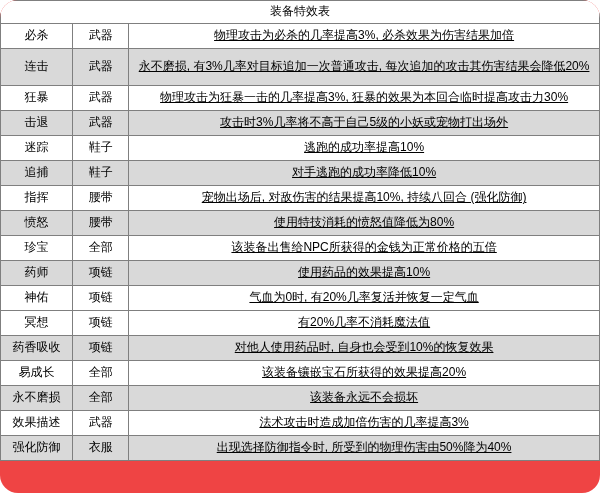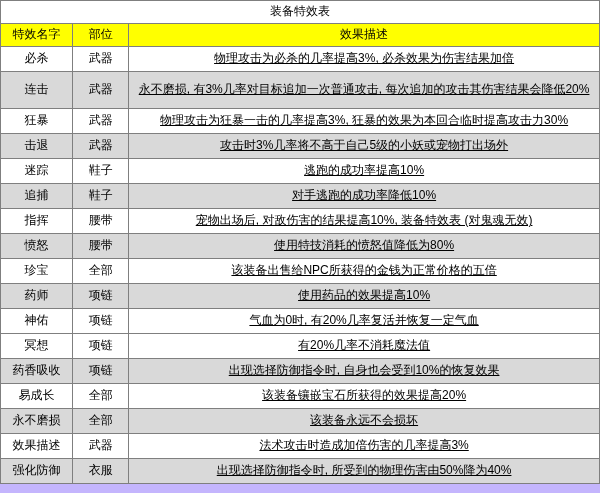--- a/index.html
+++ b/index.html
@@ -9,22 +9,23 @@
   }
   body {
     font-family: "Liberation Sans", "DejaVu Sans", sans-serif;
     font-size: 12px;
     color: #000000;
   }
   .sheet {
     width: 600px;
     height: 493px;
     box-sizing: border-box;
-    background: #c4b5fd;
+    background: #ef4444;
     overflow: hidden;
+    border-radius: 18px;
   }
   table.equip-table {
     border-collapse: collapse;
     width: 600px;
     table-layout: fixed;
   }
   table.equip-table td {
     border: 1px solid #7f7f7f;
     padding: 0 2px;
     vertical-align: middle;
@@ -60,25 +61,20 @@
   <table class="equip-table">
     <colgroup>
       <col class="col-name">
       <col class="col-part">
       <col class="col-desc">
     </colgroup>
     <tbody>
       <tr class="title-row">
         <td colspan="3">装备特效表</td>
       </tr>
-      <tr class="header-row">
-        <td>特效名字</td>
-        <td>部位</td>
-        <td>效果描述</td>
-      </tr>
 
       <tr class="row-white r-norm">
         <td>必杀</td>
         <td>武器</td>
         <td class="desc">物理攻击为必杀的几率提高3%, 必杀效果为伤害结果加倍</td>
       </tr>
       <tr class="row-gray r-tall">
         <td>连击</td>
         <td>武器</td>
         <td class="desc">永不磨损, 有3%几率对目标追加一次普通攻击, 每次追加的攻击其伤害结果会降低20%</td>
@@ -99,21 +95,21 @@
         <td class="desc">逃跑的成功率提高10%</td>
       </tr>
       <tr class="row-gray r-norm">
         <td>追捕</td>
         <td>鞋子</td>
         <td class="desc">对手逃跑的成功率降低10%</td>
       </tr>
       <tr class="row-white r-norm">
         <td>指挥</td>
         <td>腰带</td>
-        <td class="desc">宠物出场后, 对敌伤害的结果提高10%, 装备特效表 (对鬼魂无效)</td>
+        <td class="desc">宠物出场后, 对敌伤害的结果提高10%, 持续八回合 (强化防御)</td>
       </tr>
       <tr class="row-gray r-norm">
         <td>愤怒</td>
         <td>腰带</td>
         <td class="desc">使用特技消耗的愤怒值降低为80%</td>
       </tr>
       <tr class="row-white r-norm">
         <td>珍宝</td>
         <td>全部</td>
         <td class="desc">该装备出售给NPC所获得的金钱为正常价格的五倍</td>
@@ -129,21 +125,21 @@
         <td class="desc">气血为0时, 有20%几率复活并恢复一定气血</td>
       </tr>
       <tr class="row-white r-norm">
         <td>冥想</td>
         <td>项链</td>
         <td class="desc">有20%几率不消耗魔法值</td>
       </tr>
       <tr class="row-gray r-norm">
         <td>药香吸收</td>
         <td>项链</td>
-        <td class="desc">出现选择防御指令时, 自身也会受到10%的恢复效果</td>
+        <td class="desc">对他人使用药品时, 自身也会受到10%的恢复效果</td>
       </tr>
       <tr class="row-white r-norm">
         <td>易成长</td>
         <td>全部</td>
         <td class="desc">该装备镶嵌宝石所获得的效果提高20%</td>
       </tr>
       <tr class="row-gray r-norm">
         <td>永不磨损</td>
         <td>全部</td>
         <td class="desc">该装备永远不会损坏</td>

